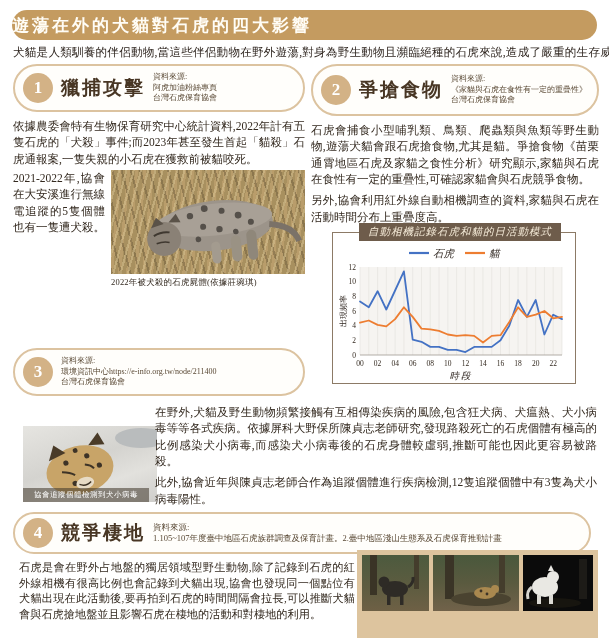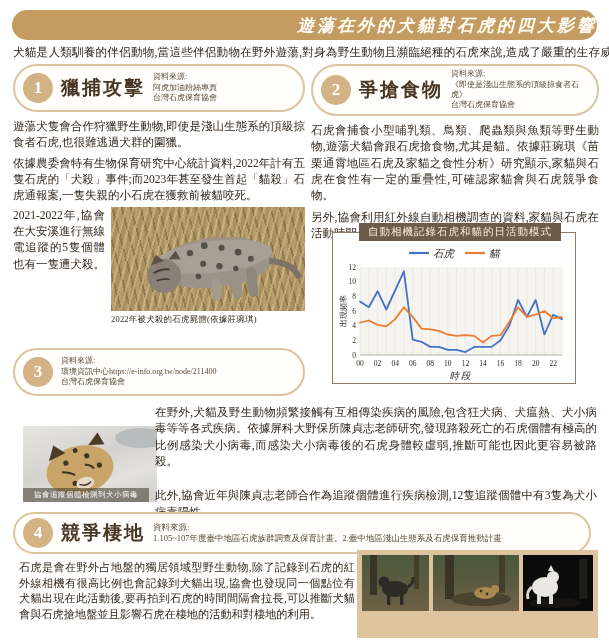--- a/index.html
+++ b/index.html
@@ -7,21 +7,21 @@
   body {
     font-family:"Liberation Serif","DejaVu Serif",serif;
     background:#ffffff; color:#332a22; position:relative; overflow:hidden;
   }
   .abs { position:absolute; }
 
   
   .title-bar{
     top:10px; left:12px; width:585px; height:30px;
     background:#c49b60; border-radius:16px;
-    display:flex; align-items:center; justify-content:flex-end;font-style:italic;
+    display:flex; align-items:center; justify-content:flex-start;
   }
   .title-bar h1{
     color:#fffdf6; font-size:17px; font-weight:bold; letter-spacing:3px;
   }
   .intro{
     top:45px; left:13px; width:583px;
     font-size:11.6px; color:#2f2620; white-space:nowrap; letter-spacing:.2px;
   }
 
   
@@ -63,29 +63,29 @@
   #sec2 .pill{ height:52px; margin-bottom:6px; }
   #sec2 .p1{ margin-bottom:5px; }
 
   .chart-box{
     position:absolute; left:21px; top:168px; width:244px; height:152px;
     border:1.5px solid #8c7a66; background:#ffffff;
   }
   .chart-title-tab{
     position:absolute; top:-10px; left:26px;
     background:#6e5c4b; color:#f6ecd9; font-size:10.5px; letter-spacing:1px;
-    padding:2px 9px; white-space:nowrap;
+    padding:2px 9px; white-space:nowrap;font-style:italic;
   }
   .chart-svg-wrap{ position:absolute; left:3px; top:6px; }
 
   
   #sec3{ top:348px; left:13px; width:584px; height:164px; }
   #sec3 .pill{ position:absolute; left:0; top:0; width:292px; height:48px; }
   .s3-text{ position:absolute; left:142px; top:56px; width:442px; }
-  .s3-text .p1{ margin-bottom:18px; }
+  .s3-text .p1{ margin-bottom:5px; }
   .photo2{
     position:absolute; left:10px; top:78px; width:134px; height:76px; overflow:hidden;
     background:
       linear-gradient(160deg, #e6e5e1 0%, #d4d3cf 45%, #e2e1dd 70%, #cfcecb 100%);
   }
   .photo2 .overlay-caption{
     position:absolute; left:0; right:8px; bottom:0; height:14px;
     background:rgba(62,52,40,.55); color:#fff; font-size:7.5px;
     display:flex; align-items:center; justify-content:center; letter-spacing:.5px;
   }
@@ -119,21 +119,20 @@
 <div class="abs" id="sec1">
   <div class="pill">
     <div class="num-badge">1</div>
     <div class="sec-title">獵捕攻擊</div>
     <div class="src">
       <span class="src-line">資料來源:</span>
       <span class="src-line">阿虎加油粉絲專頁</span>
       <span class="src-line">台灣石虎保育協會</span>
     </div>
   </div>
-  <p class="body-p p1">遊蕩犬隻會合作狩獵野生動物,即使是淺山生態系的頂級掠食者石虎,也很難逃過犬群的圍獵。</p>
   <p class="body-p p2">依據農委會特有生物保育研究中心統計資料,2022年計有五隻石虎的「犬殺」事件;而2023年甚至發生首起「貓殺」石虎通報案,一隻失親的小石虎在獲救前被貓咬死。</p>
   <div class="s1-flow">
     <div class="s1-figure">
       <div class="photo1">
         <svg width="194" height="104" viewBox="0 0 194 104">
           <g transform="rotate(-6 100 55)">
             <ellipse cx="104" cy="56" rx="58" ry="25" fill="#9c948a"></ellipse>
             <ellipse cx="104" cy="50" rx="58" ry="16" fill="#a8a096"></ellipse>
             <circle cx="52" cy="64" r="17" fill="#8a8176"></circle>
             <path d="M40 52 l6 -10 l7 7 z" fill="#5a5248"></path>
@@ -162,25 +161,25 @@
     <p class="body-p">2021-2022年,協會在大安溪進行無線電追蹤的5隻個體也有一隻遭犬殺。</p>
   </div>
 </div>
 
 <div class="abs" id="sec2">
   <div class="pill">
     <div class="num-badge">2</div>
     <div class="sec-title">爭搶食物</div>
     <div class="src">
       <span class="src-line">資料來源:</span>
-      <span class="src-line">《即使是淺山生態系的頂級掠食者石虎》</span>
+      <span class="src-line">《家貓與石虎在食性有一定的重疊性》</span>
       <span class="src-line">台灣石虎保育協會</span>
     </div>
   </div>
-  <p class="body-p p1">石虎會捕食小型哺乳類、鳥類、爬蟲類與魚類等野生動物,遊蕩犬貓會跟石虎搶食物,尤其是貓。依據莊琬琪《苗栗通霄地區石虎及家貓之食性分析》研究顯示,家貓與石虎在食性有一定的重疊性,可確認家貓會與石虎競爭食物。</p>
+  <p class="body-p p1">石虎會捕食小型哺乳類、鳥類、爬蟲類與魚類等野生動物,遊蕩犬貓會跟石虎搶食物,尤其是貓。爭搶食物《苗栗通霄地區石虎及家貓之食性分析》研究顯示,家貓與石虎在食性有一定的重疊性,可確認家貓會與石虎競爭食物。</p>
   <p class="body-p">另外,協會利用紅外線自動相機調查的資料,家貓與石虎在活動時間分布上重疊度高。</p>
 
   <div class="chart-box">
     <div class="chart-title-tab">自動相機記錄石虎和貓的日活動模式</div>
     <div class="chart-svg-wrap">
       <svg id="activity-chart" width="238" height="142" viewBox="0 0 238 142">
           <line x1="73" y1="14" x2="93" y2="14" stroke="#4472c4" stroke-width="2.2"></line>
           <text x="97" y="17.5" font-size="10.5" fill="#2f2620" font-style="italic">石虎</text>
           <line x1="129" y1="14" x2="149" y2="14" stroke="#ed7d31" stroke-width="2.2"></line>
           <text x="153" y="17.5" font-size="10.5" fill="#2f2620" font-style="italic">貓</text>

